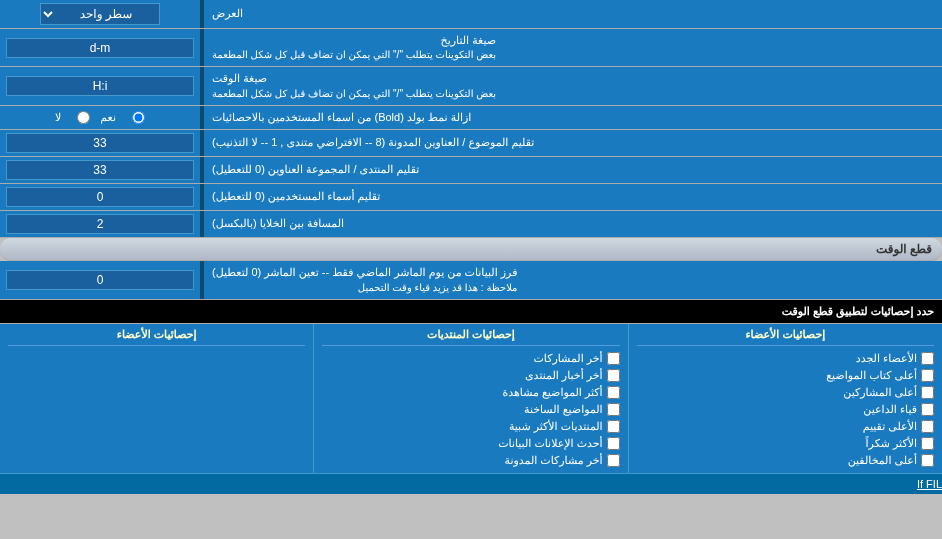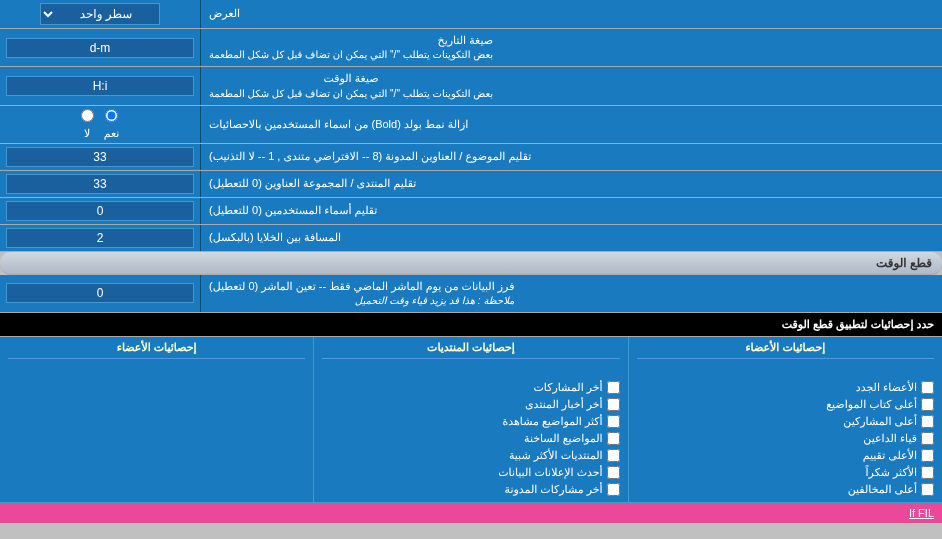--- a/index.html
+++ b/index.html
@@ -19,21 +19,21 @@
       background: #1a7abf;
       color: #fff;
       padding: 4px 8px;
       flex: 1;
       text-align: right;
       display: flex;
       align-items: center;
       justify-content: flex-end;
       font-size: 11px;
       line-height: 1.4;
-      border-left: 1px solid #0c4a6e;
+      border-left: 4px solid #0c4a6e;
     }
     .input-cell {
       background: #1a7abf;
       padding: 3px 6px;
       width: 200px;
       min-width: 180px;
       display: flex;
       align-items: center;
       justify-content: center;
     }
@@ -83,22 +83,21 @@
       display: flex;
       align-items: center;
       justify-content: center;
       gap: 10px;
     }
     .radio-cell label {
       color: #fff;
       font-size: 11px;
       display: flex;
       align-items: center;
-      gap: 5px;
-      flex-direction: column;
+      gap: 16px;
     }
     
     .stats-header {
       background: #000000;
       color: #fff;
       font-weight: bold;
       padding: 5px 8px;
       font-size: 11px;
       text-align: right;
       border-bottom: 1px solid #aaa;
@@ -116,38 +115,38 @@
     .stats-col:last-child {
       border-left: none;
     }
     .stats-col-header {
       color: #ffffcc;
       font-weight: bold;
       font-size: 11px;
       text-align: center;
       padding-bottom: 4px;
       border-bottom: 1px solid #5599dd;
-      margin-bottom: 20px;
+      margin-bottom: 4px;
     }
     .stats-item {
       display: flex;
       gap: 4px;
       padding: 2px 0;
       color: #fff;
       font-size: 11px;
     }
     .stats-item input[type="checkbox"] {
       accent-color: #1a5f9e;
     }
     
     .filter-row {
-      background: #ec4899;
-      color: #fff;
-      font-size: 11px;
-      padding: 4px 8px;
+      background: #0369a1;
+      color: #fff;
+      font-size: 11px;
+      padding: 4px 0;
       display: flex;
       align-items: center;
       gap: 6px;
       border-top: 1px solid #4499cc;
       text-decoration: underline;
     }
   </style>
 </head>
 <body>
 
@@ -173,21 +172,21 @@
         <div style="font-size:10px;">بعض التكوينات يتطلب "/" التي يمكن ان تضاف قبل كل شكل المطعمة</div>
       </div>
     </div>
     <div class="input-cell">
       <input type="text" value="d-m" style="">
     </div>
   </div>
 
   <div class="row">
     <div class="label-cell">
-      <div style="text-align:center;">
+      <div style="text-align:left;">
         <div>صيغة الوقت</div>
         <div style="font-size:10px;">بعض التكوينات يتطلب "/" التي يمكن ان تضاف قبل كل شكل المطعمة</div>
       </div>
     </div>
     <div class="input-cell">
       <input type="text" value="H:i" style="">
     </div>
   </div>
 
   <div class="row">
@@ -243,21 +242,21 @@
   </div>
 
   <div class="section-header">
     <span>قطع الوقت</span>
   </div>
 
   <div class="row">
     <div class="label-cell">
       <div style="text-align:right;">
         <div>فرز البيانات من يوم الماشر الماضي فقط -- تعين الماشر (0 لتعطيل)</div>
-        <div style="font-size:10px;font-style:italic;">ملاحظة : هذا قد يزيد قياء وقت التحميل</div>
+        <div style="font-size:10px;">ملاحظة : هذا قد يزيد قياء وقت التحميل</div>
       </div>
     </div>
     <div class="input-cell">
       <input type="text" value="0" style="">
     </div>
   </div>
 
   <div class="stats-header">
     <span>حدد إحصائيات لتطبيق قطع الوقت</span>
   </div>

